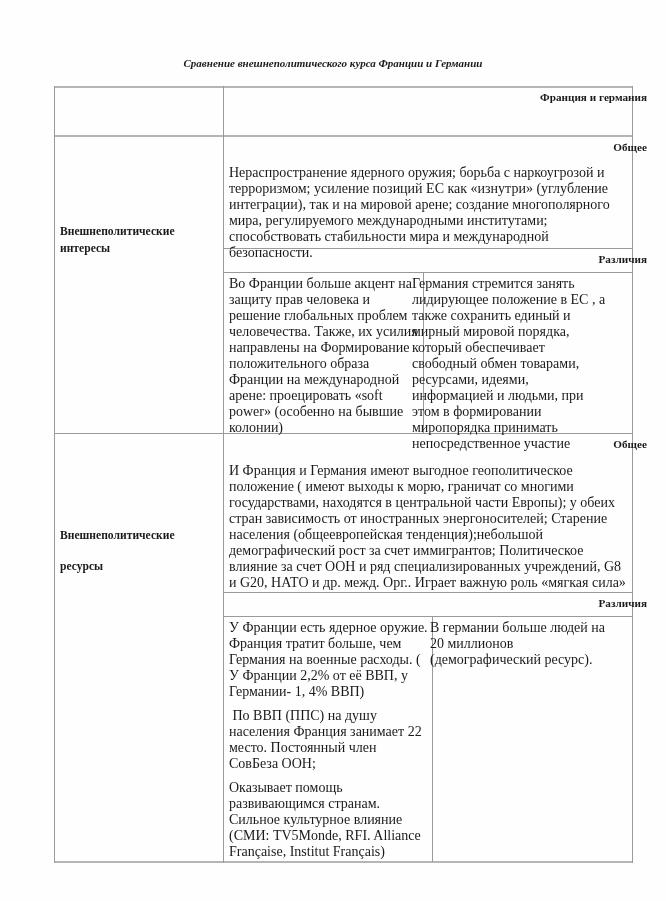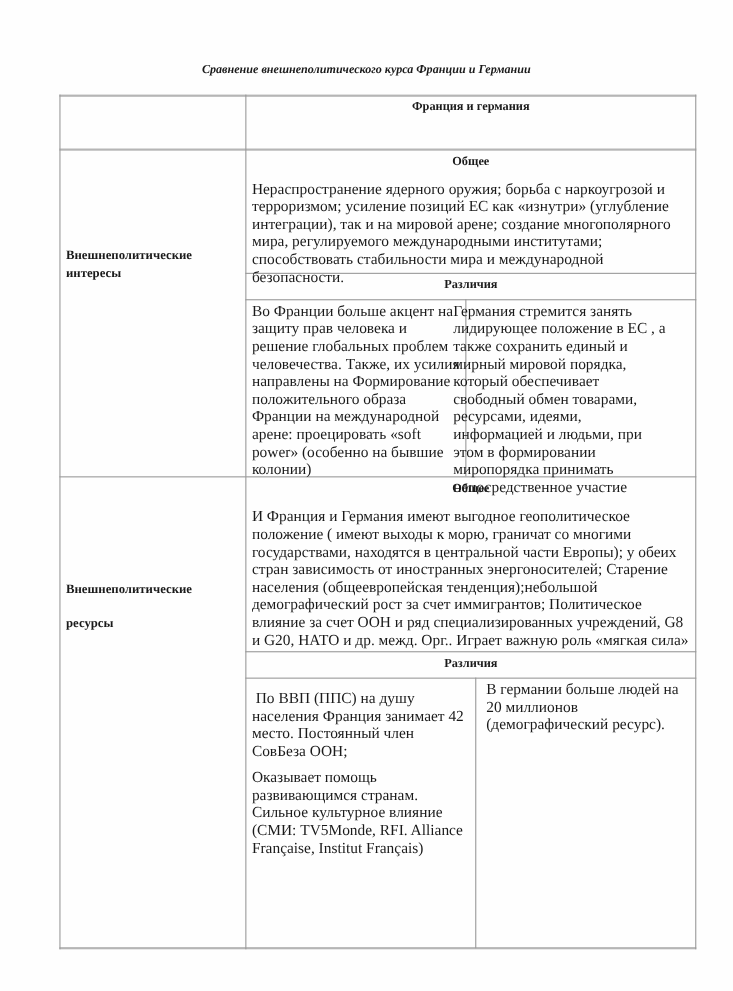--- a/index.html
+++ b/index.html
@@ -2,21 +2,21 @@
 <html><head>
 <meta charset="utf-8">
 <style>
   html, body { margin:0; padding:0; background:#fefefe; }
   body { width:666px; height:901px; position:relative; font-family:"Liberation Serif", "DejaVu Serif", serif; color:#1a1a1a; overflow:hidden; }
   .title { position:absolute; top:57px; left:0; width:666px; text-align:center; font-size:11px; font-weight:bold; font-style:italic; }
   .line-h { position:absolute; height:1px; background:#9a9a9a; }
   .line-v { position:absolute; width:1px; background:#9a9a9a; }
   .thick { height:2px; background:#b5b5b5; }
   .txt { position:absolute; font-size:14px; line-height:16px; }
-  .hdr { position:absolute; font-size:11.2px; font-weight:bold; text-align:center; }
+  .hdr { position:absolute; font-size:11.2px; font-weight:bold; text-align:right;padding-left:14px; }
   .rowlabel { position:absolute; font-size:11.6px; font-weight:bold;margin-top:39px; }
   p { margin:0; }
   .gap { height:8px; }
 </style>
 </head>
 <body>
 
 <div class="title">Сравнение внешнеполитического курса Франции и Германии</div>
 
 <div>
@@ -55,21 +55,22 @@
 </div>
 
 <div class="rowlabel" style="left:60px;top:481px;line-height:31px;">
   <div>Внешнеполитические</div>
   <div>ресурсы</div>
 </div>
 <div class="hdr" style="left:223px;width:410px;top:438px;">Общее</div>
 <div class="txt" style="left:229px;top:463px;width:400px;">И Франция и Германия имеют выгодное геополитическое положение ( имеют выходы к морю, граничат со многими государствами, находятся в центральной части Европы); у обеих стран зависимость от иностранных энергоносителей; Старение населения (общеевропейская тенденция);небольшой демографический рост за счет иммигрантов; Политическое влияние за счет ООН и ряд специализированных учреждений, G8 и G20, НАТО и др. межд. Орг.. Играет важную  роль «мягкая сила»</div>
 <div class="hdr" style="left:223px;width:410px;top:597px;">Различия</div>
 <div class="txt" style="left:229px;top:620px;width:200px;">
+  <p>У Франции есть ядерное оружие. Франция тратит больше, чем Германия на военные расходы. ( У Франции 2,2% от её ВВП, у Германии- 1, 4% ВВП)</p>
   <div class="gap"></div>
-  <p style="white-space:pre-wrap;"> По ВВП (ППС) на душу населения Франция занимает 42 место. Постоянный член СовБеза ООН;</p>
+  <p style="white-space:pre-wrap;"> По ВВП (ППС) на душу населения Франция занимает 22 место. Постоянный член СовБеза ООН;</p>
   <div class="gap"></div>
   <p>Оказывает помощь развивающимся странам. Сильное культурное влияние (СМИ: TV5Monde, RFI. Alliance Française, Institut Français)</p>
 </div>
-<div class="txt" style="left:442px;top:620px;width:190px;">
+<div class="txt" style="left:430px;top:620px;width:190px;">
   <p>В германии больше людей на 20 миллионов (демографический ресурс).</p>
   <div class="gap"></div>
 </div>
 
 </body></html>

